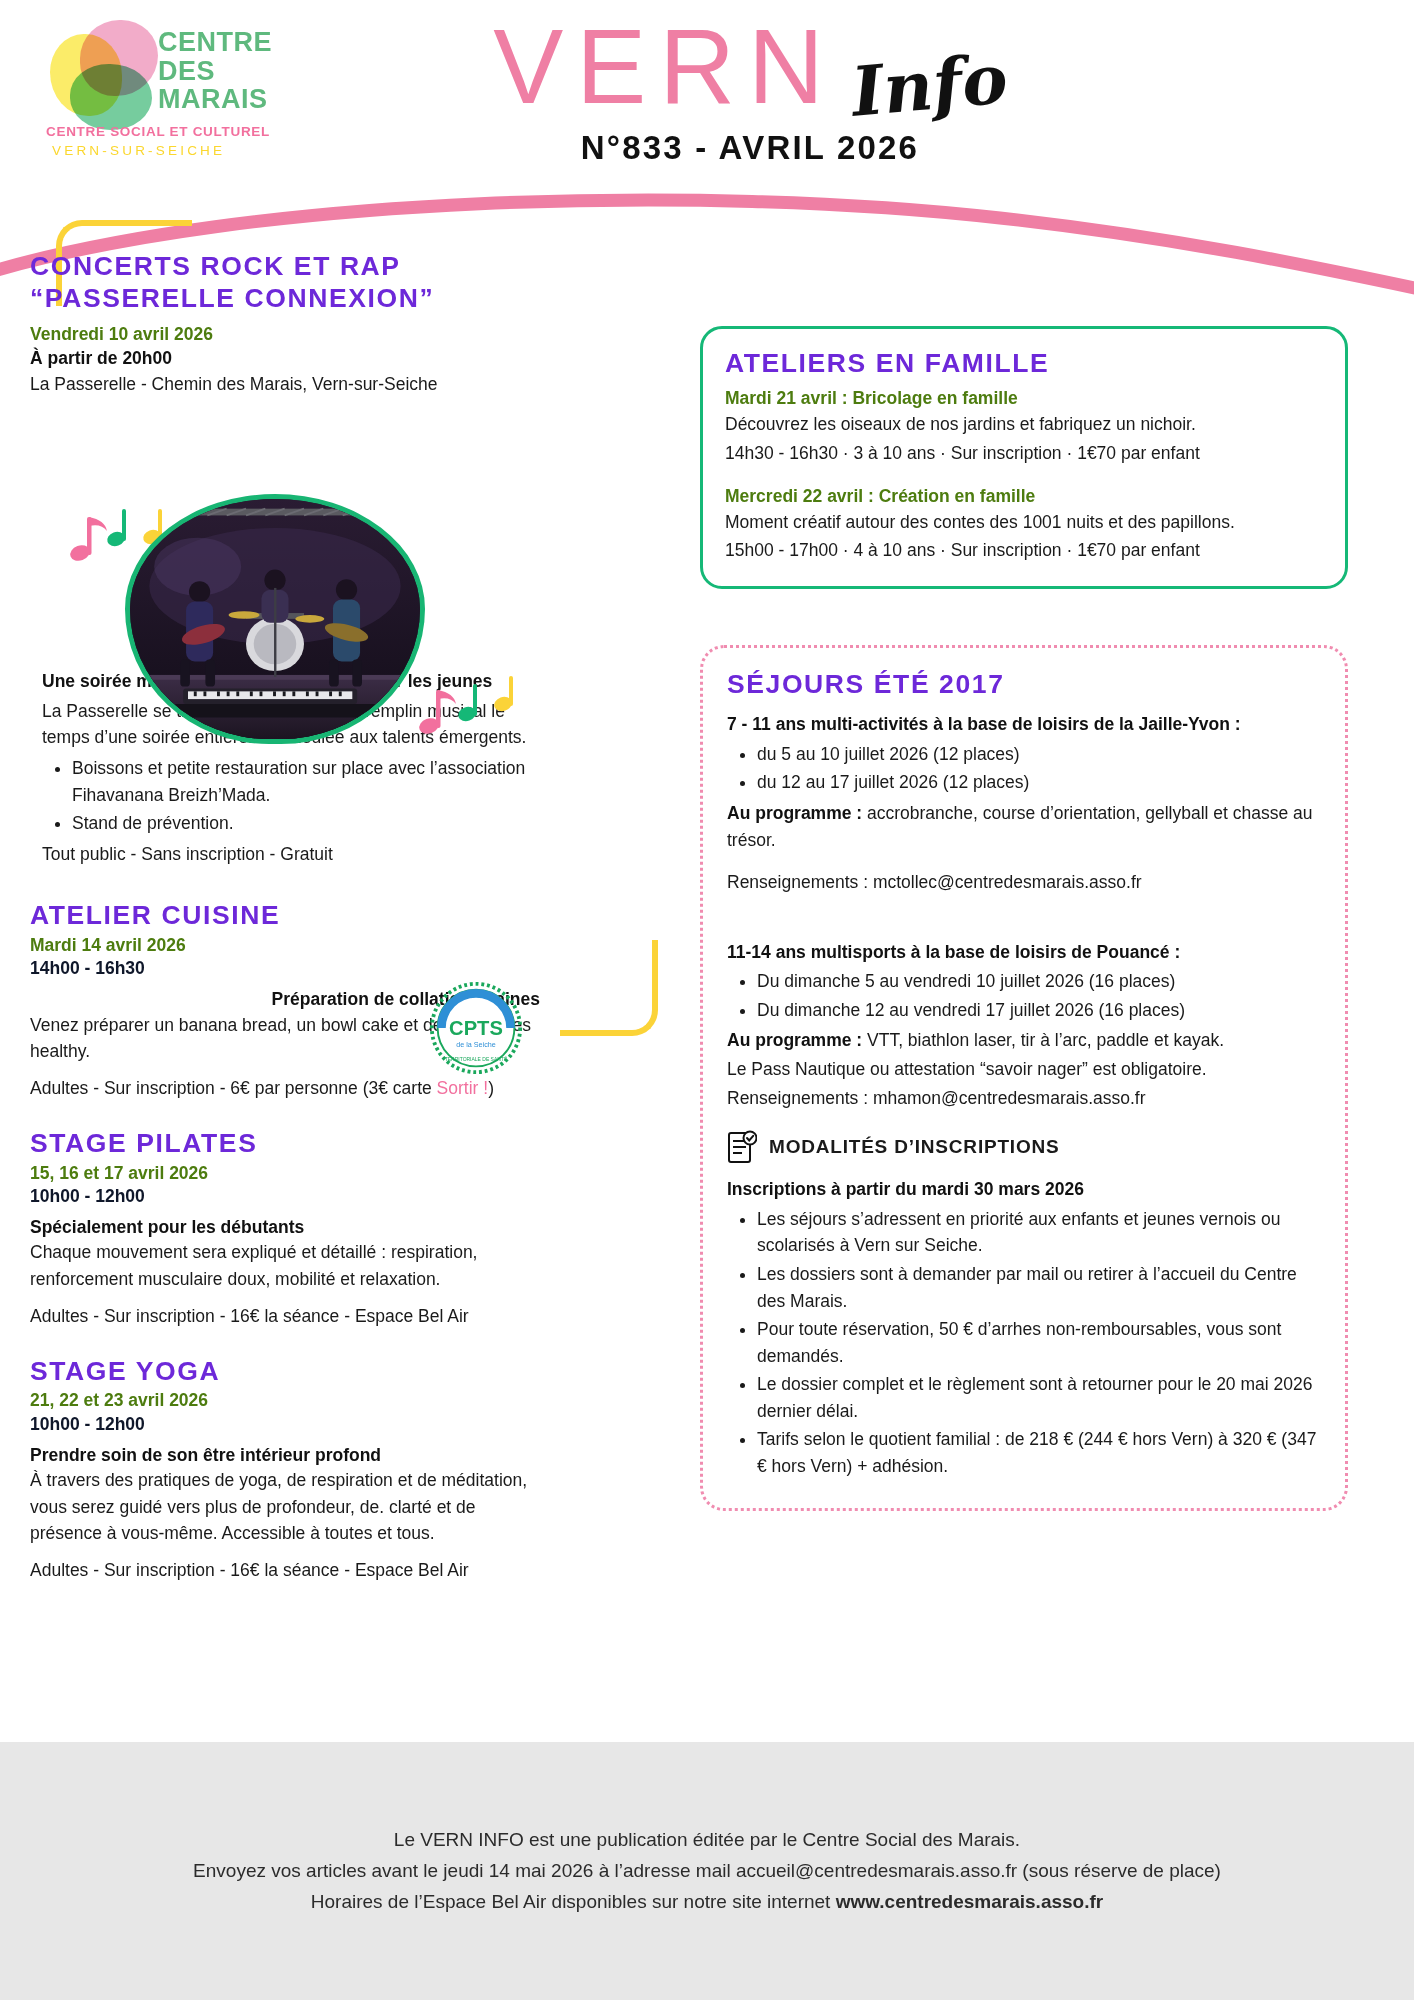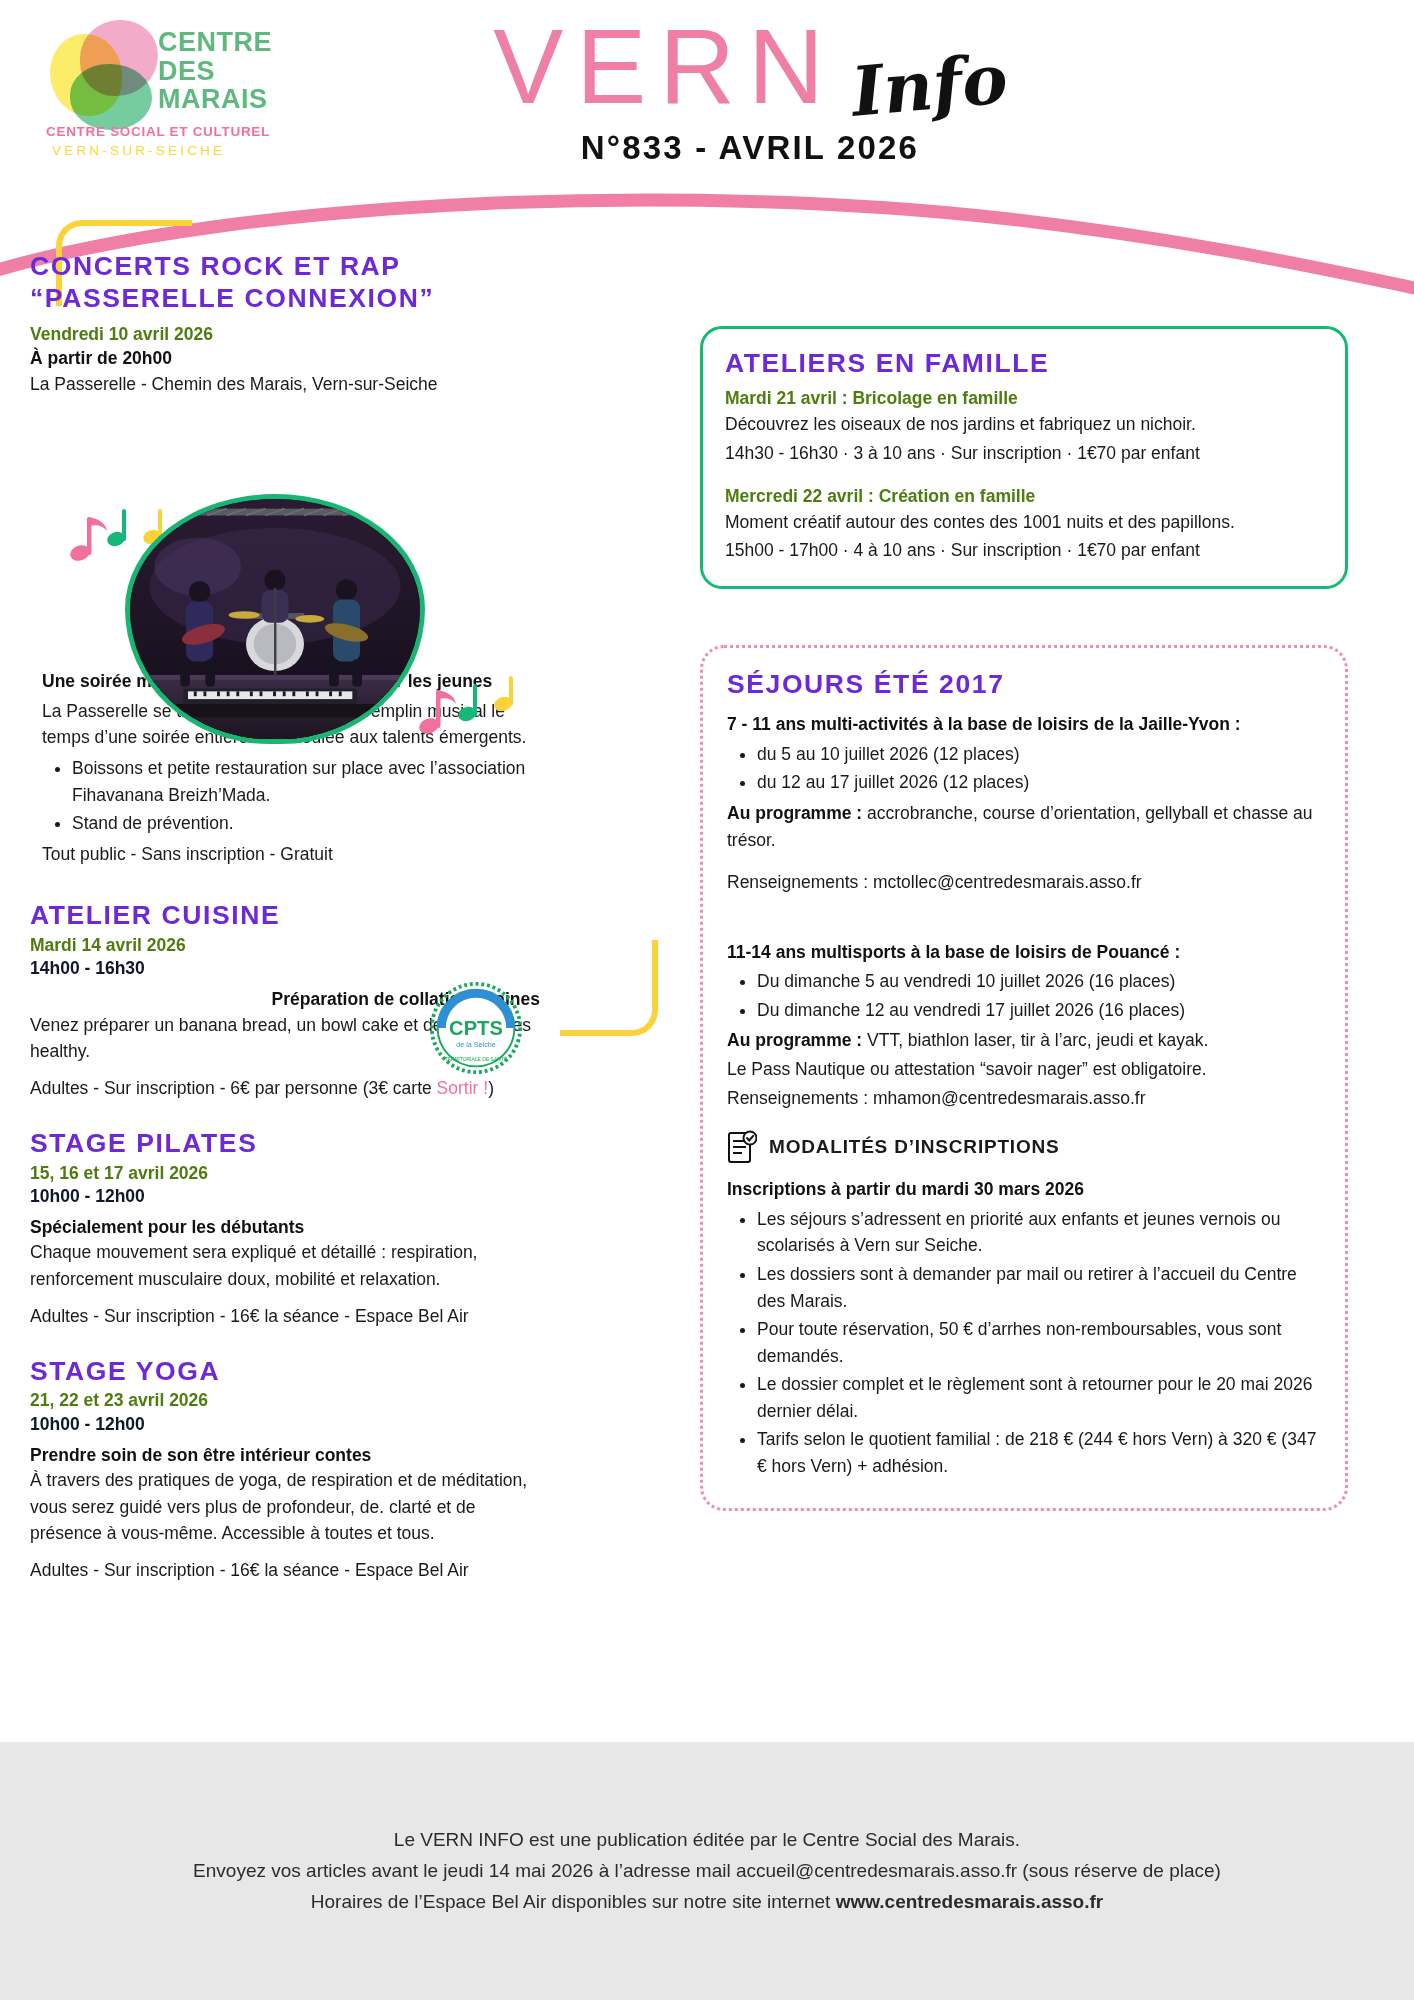--- a/index.html
+++ b/index.html
@@ -278,21 +278,21 @@
         <div class="hl-green">10h00 - 12h00</div>
         <div class="bold-dk" style="margin-top:6px;">Spécialement pour les débutants</div>
         <p class="body">Chaque mouvement sera expliqué et détaillé  : respiration, renforcement musculaire doux, mobilité et relaxation.</p>
         <p class="body" style="margin-top:10px;">Adultes - Sur inscription - 16€ la séance - Espace Bel Air</p>
       </div>
 
       <div>
         <h2 class="sec" style="margin-top:26px;">STAGE YOGA</h2>
         <div class="hl-pink">21, 22 et 23 avril 2026</div>
         <div class="hl-green">10h00 - 12h00</div>
-        <div class="bold-dk" style="margin-top:6px;">Prendre soin de son être intérieur contes</div>
+        <div class="bold-dk" style="margin-top:6px;">Prendre soin de son être intérieur profond</div>
         <p class="body">À travers des pratiques de yoga, de respiration et de méditation, vous serez guidé vers plus de profondeur, de. clarté et de présence à vous-même. Accessible à toutes et tous.</p>
         <p class="body" style="margin-top:10px;">Adultes - Sur inscription - 16€ la séance - Espace Bel Air</p>
       </div>
     </div>
 
     <div class="yellow-bracket2"></div>
 
     <div class="cpts">
       <svg viewBox="0 0 100 100" width="96" height="96">
         <circle cx="50" cy="50" r="46" fill="none" stroke="#1aa85c" stroke-width="4" stroke-dasharray="3 3"></circle>
@@ -333,21 +333,21 @@
         <p class="body" style="margin-top:16px;">Renseignements : mctollec@centredesmarais.asso.fr</p>
 
         <div style="height:42px;"></div>
 
         <div class="bold-dk">11-14 ans multisports à la base de loisirs de Pouancé :</div>
         <ul class="dots">
           <li>Du dimanche 5 au vendredi 10 juillet 2026 (16 places)</li>
           <li>Du dimanche 12 au vendredi 17 juillet 2026 (16 places)</li>
         </ul>
         <p class="body">
-          <span class="bold-dk">Au programme :</span><span> VTT,  biathlon laser, tir à l’arc, jeudi et kayak.</span>
+          <span class="bold-dk">Au programme :</span><span> VTT,  biathlon laser, tir à l’arc, paddle et kayak.</span>
         </p>
         <p class="body">Le Pass Nautique ou attestation “savoir nager” est obligatoire.</p>
         <p class="body">Renseignements : mhamon@centredesmarais.asso.fr</p>
 
         <div class="modalites-title">
           <svg width="30" height="36" viewBox="0 0 30 36">
             <rect x="2" y="4" width="21" height="29" rx="2" fill="none" stroke="#111" stroke-width="2"></rect>
             <line x1="6" y1="12" x2="19" y2="12" stroke="#111" stroke-width="2"></line>
             <line x1="6" y1="18" x2="19" y2="18" stroke="#111" stroke-width="2"></line>
             <line x1="6" y1="24" x2="15" y2="24" stroke="#111" stroke-width="2"></line>

